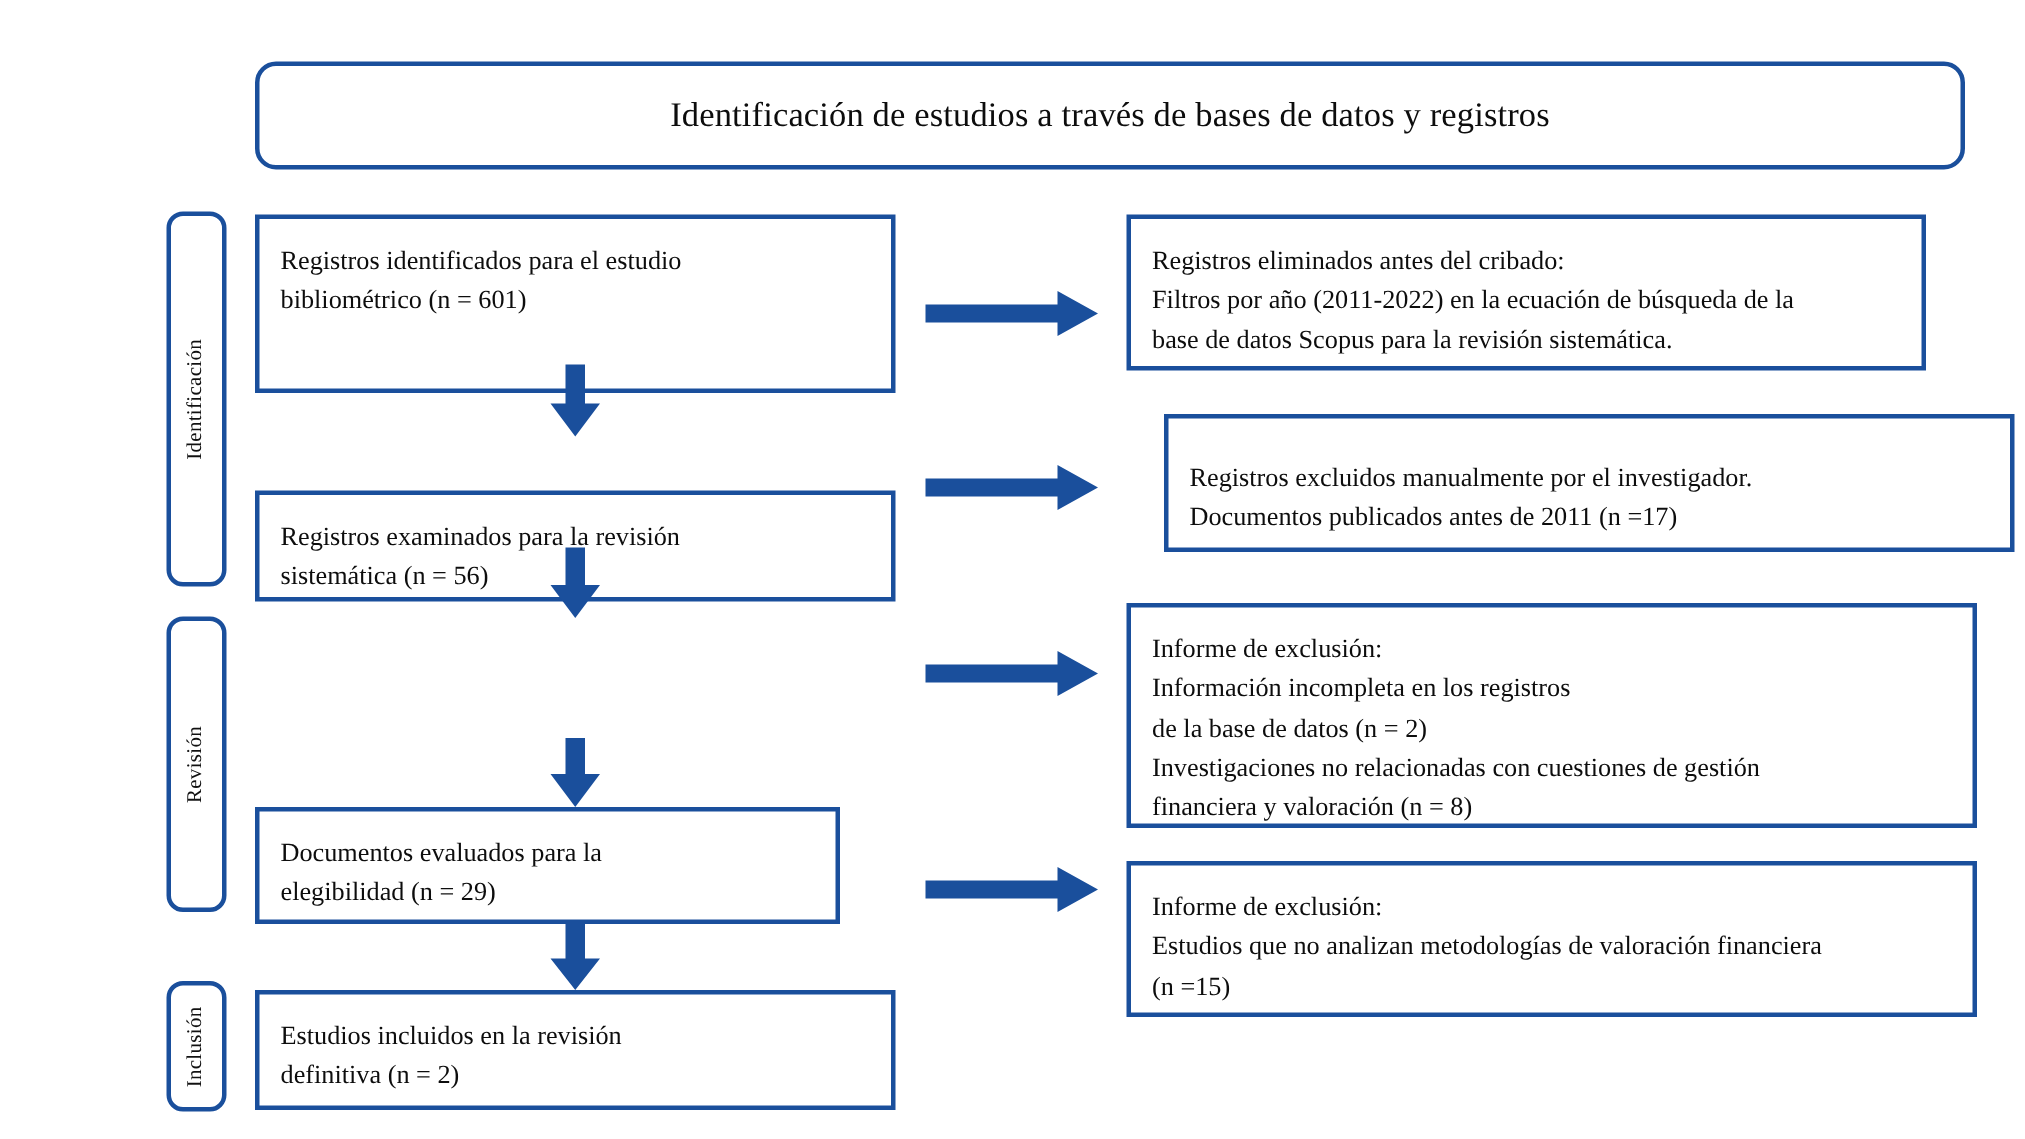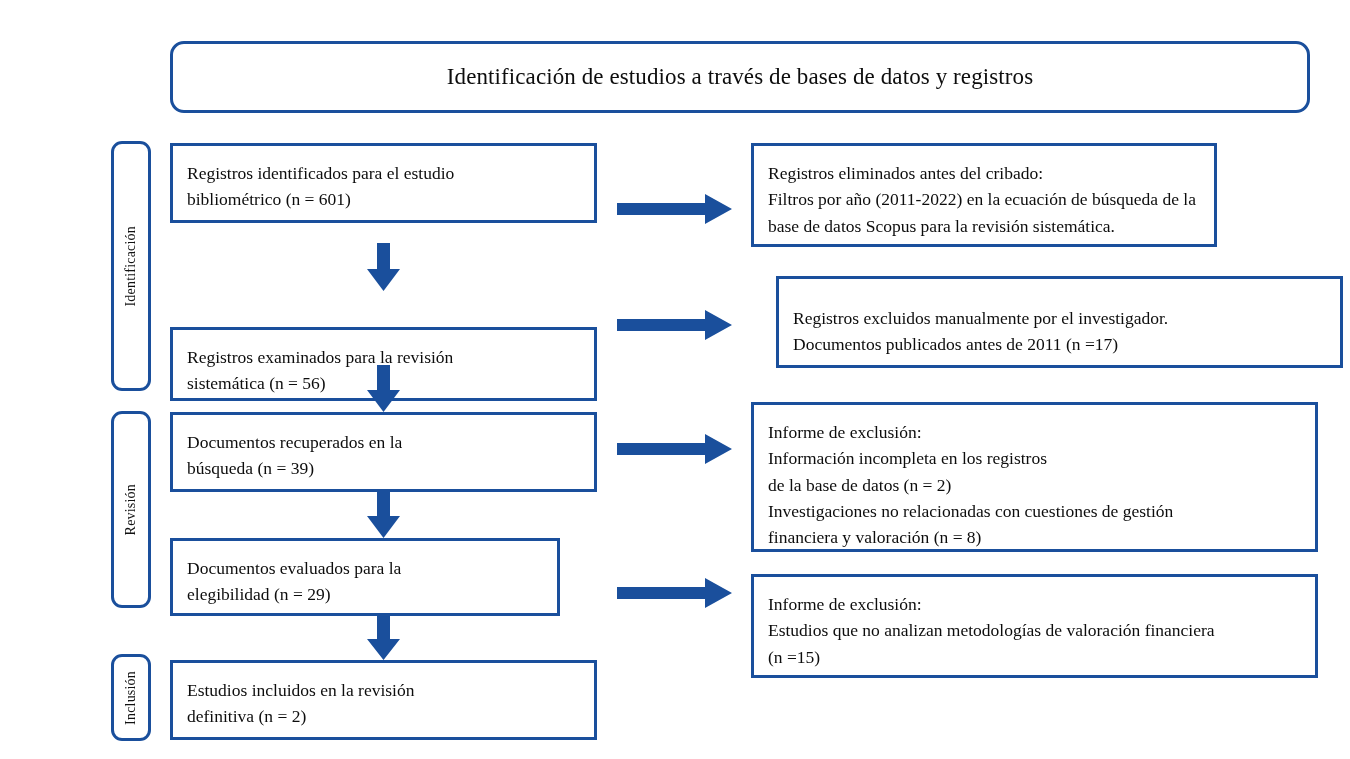--- a/index.html
+++ b/index.html
@@ -101,46 +101,42 @@
   </div>
 
   <div class="stage-tab" style="left:111px; top:411px; width:40px; height:197px;">
     <span class="stage-label">Revisión</span>
   </div>
 
   <div class="stage-tab" style="left:111px; top:654px; width:40px; height:87px;">
     <span class="stage-label">Inclusión</span>
   </div>
 
-  <div class="flow-box" style="left:170px; top:143px; width:427px; height:80px;">
+  <div class="flow-box" style="left:170px; top:143px; width:427px; height:119px;">
     <div class="box-text">Registros identificados para el estudio
 bibliométrico (n = 601)</div>
   </div>
 
   <div class="flow-box" style="left:170px; top:291px; width:427px; height:74px;margin-top:36px;">
     <div class="box-text">Registros examinados para la revisión
 sistemática (n = 56)</div>
   </div>
 
-  <div class="flow-box" style="left:170px; top:412px; width:427px; height:80px;">
-    <div class="box-text">Documentos recuperados en la
-búsqueda (n = 39)</div>
-  </div>
 
   <div class="flow-box" style="left:170px; top:538px; width:390px; height:78px;">
     <div class="box-text">Documentos evaluados para la
 elegibilidad (n = 29)</div>
   </div>
 
   <div class="flow-box" style="left:170px; top:660px; width:427px; height:80px;">
     <div class="box-text">Estudios incluidos en la revisión
 definitiva (n = 2)</div>
   </div>
 
-  <div class="flow-box right" style="left:751px; top:143px; width:466px; height:104px;">
+  <div class="flow-box right" style="left:751px; top:143px; width:533px; height:104px;">
     <div class="box-text">Registros eliminados antes del cribado:
 Filtros por año (2011-2022) en la ecuación de búsqueda de la
 base de datos Scopus para la revisión sistemática.</div>
   </div>
 
   <div class="flow-box right" style="left:751px; top:276px; width:567px; height:92px;margin-left:25px;">
     <div class="box-text" style="padding-top:12px;">Registros excluidos manualmente por el investigador.
 Documentos publicados antes de 2011 (n =17)</div>
   </div>
 

